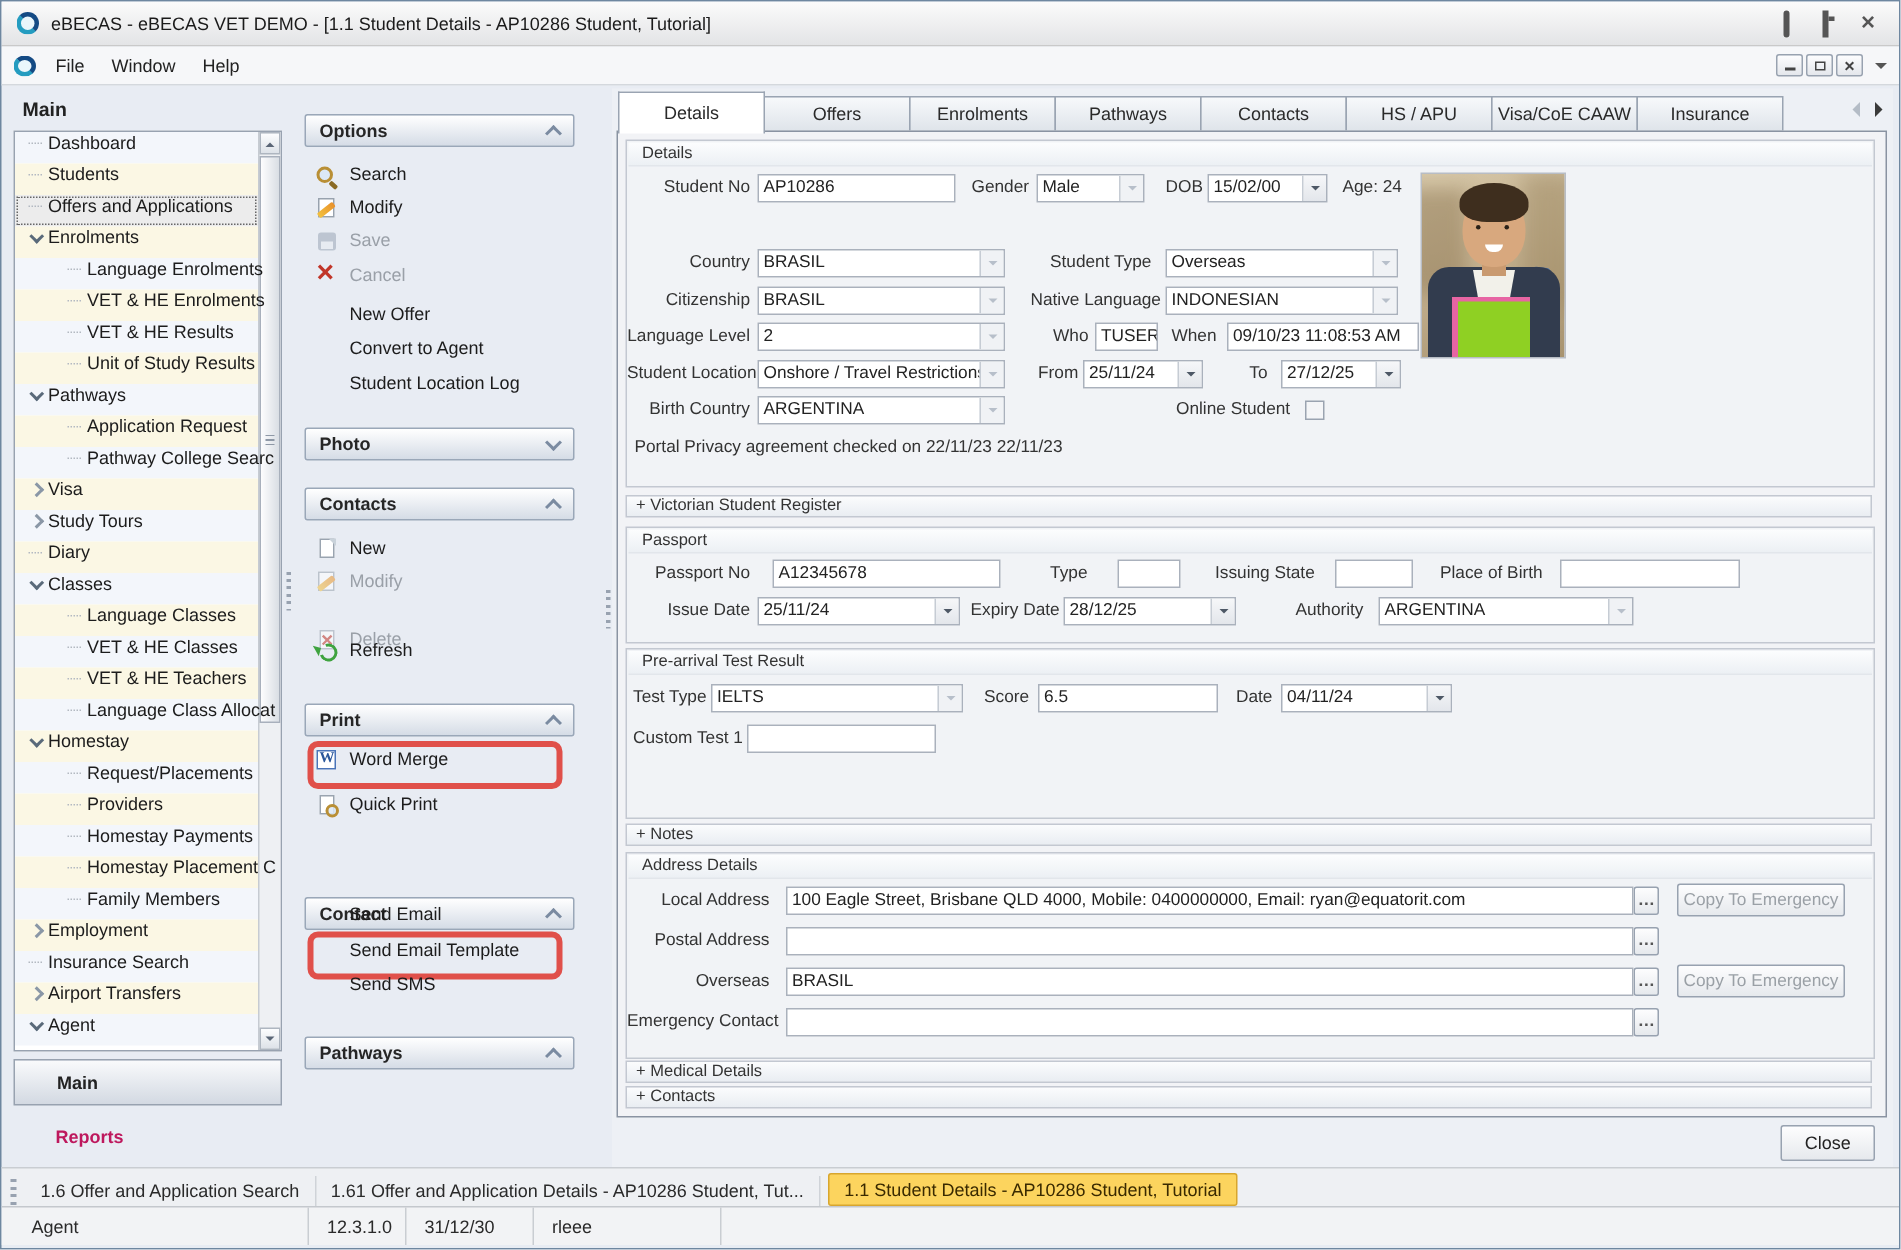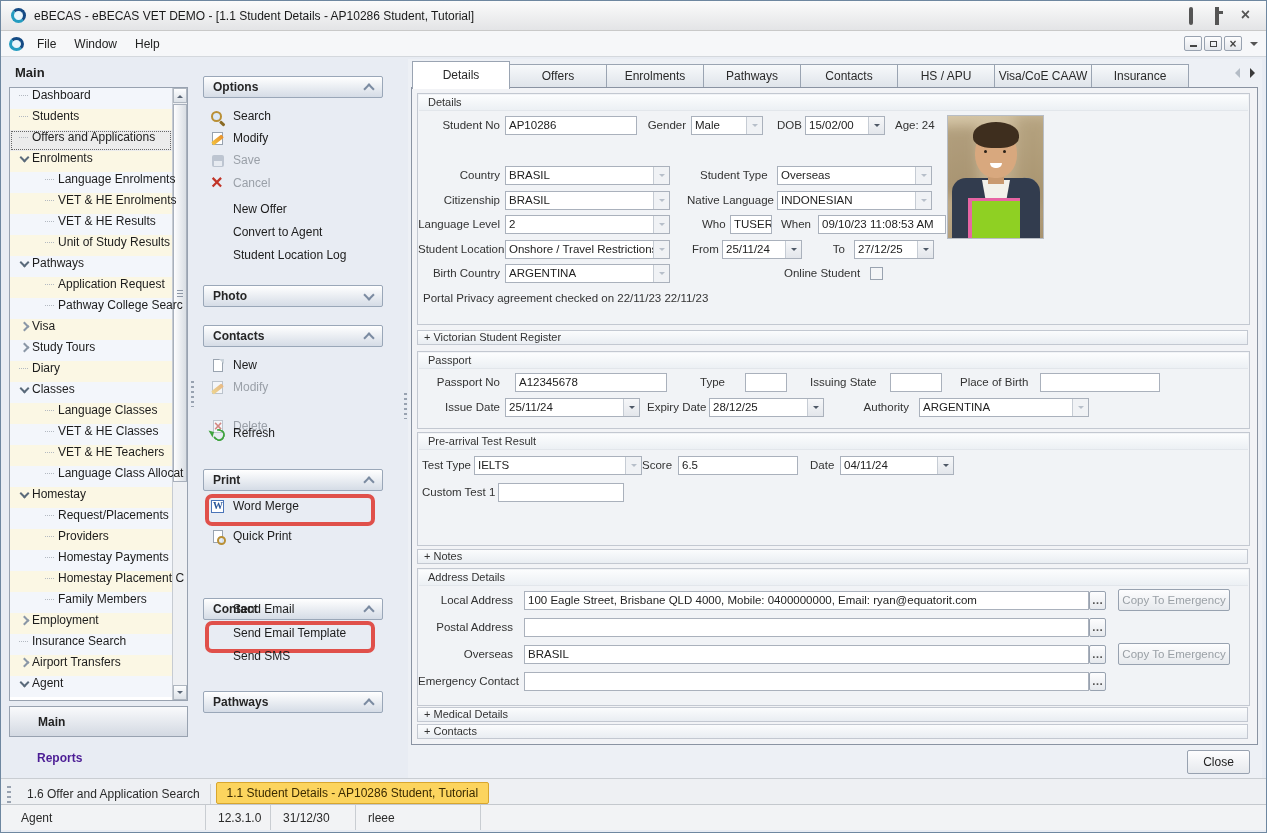--- a/index.html
+++ b/index.html
@@ -36,21 +36,21 @@
   .tg.leaf::before{content:"";position:absolute;left:1px;top:7px;width:9px;border-top:1px dotted #b3b9c1;}
   .tlab{color:#1c1c1c;}
   .vsb{position:absolute;right:0;top:0;bottom:0;width:15px;background:#eef0f3;border-left:1px solid #c6cbd2;box-sizing:border-box;}
   .vsb-btn{position:absolute;left:0;right:0;height:15px;background:linear-gradient(#fcfdfe,#dde2e8);border:1px solid #aeb6c0;box-sizing:border-box;display:flex;align-items:center;justify-content:center;}
   .vsb-up{top:0;} .vsb-dn{bottom:0;}
   .tri-up{width:0;height:0;border:3px solid transparent;border-bottom-color:#5a6676;margin-top:-2px;}
   .tri-dn{width:0;height:0;border:3px solid transparent;border-top-color:#5a6676;margin-top:3px;}
   .vsb-thumb{position:absolute;left:0;right:0;top:16px;height:378px;background:linear-gradient(90deg,#fdfdfe,#d9dee4);border:1px solid #a8b0bc;box-sizing:border-box;}
   .vsb-grip{position:absolute;left:3px;right:3px;top:50%;height:7px;margin-top:-3px;background:repeating-linear-gradient(#8e98a6 0 1px,transparent 1px 3px);}
   .main-btn{position:absolute;left:2px;top:647px;width:179px;height:31px;background:linear-gradient(#f9fafc,#d3d9e2);border:1px solid #98a2b0;box-sizing:border-box;font-weight:bold;display:flex;align-items:center;padding-left:28px;color:#222;}
-  .reports-lbl{position:absolute;left:30px;top:692px;font-weight:bold;color:#4c1d95;}
+  .reports-lbl{position:absolute;left:30px;top:692px;font-weight:bold;color:#be185d;}
   
   .midcol{position:absolute;left:189px;top:58px;width:218px;height:719px;}
   .phdr{position:absolute;left:13px;width:180px;height:22px;background:linear-gradient(#ffffff,#d5dce6);border:1px solid #9aa7b8;border-radius:2px;box-sizing:border-box;display:flex;align-items:center;padding:0 9px;font-weight:bold;color:#262626;}
   .phchev{margin-left:auto;width:6px;height:6px;border-right:2px solid #7b8ba1;border-bottom:2px solid #7b8ba1;}
   .phchev.up{transform:rotate(-135deg);margin-top:3px;}
   .phchev.down{transform:rotate(45deg);margin-top:-3px;}
   .pitem{position:absolute;left:20px;width:160px;height:22px;display:flex;gap:7px;white-space:nowrap;}
   .pitem .plab{color:#1c1c1c;}
   .pitem.dis .plab{color:#9aa0a8;}
   .pitem.dis .pic{opacity:.55;}
@@ -538,21 +538,21 @@
       </div>
     </div>
 
     <div class="grp" style="left:5px;top:344px;width:831px;height:112px;">
       <div class="ghd">Pre-arrival Test Result</div>
       <div class="frow" style="top:22px;">
         <span class="lbl-left" style="width:54px;">Test Type</span>
         <span class="inp cmb" style="width:168px;margin-left:2px;"><span>IELTS</span><span class="arr dis">
               <i></i>
             </span></span>
-        <span class="lbl" style="width:34px;margin-left:0;">Score</span>
+        <span class="lbl" style="width:34px;margin-left:14px;">Score</span>
         <span class="inp" style="width:120px;margin-left:2px;">6.5</span>
         <span class="lbl" style="width:28px;margin-left:12px;">Date</span>
         <span class="inp cmb" style="width:114px;margin-left:2px;"><span>04/11/24</span><span class="arr">
               <i></i>
             </span></span>
       </div>
       <div class="frow" style="top:49px;">
         <span class="lbl-left" style="width:74px;">Custom Test 1</span>
         <span class="inp" style="width:126px;margin-left:6px;"></span>
       </div>
@@ -588,20 +588,21 @@
 
     <div class="expbar" style="left:5px;top:619px;width:831px;">+ Medical Details</div>
     <div class="expbar" style="left:5px;top:636px;width:831px;">+ Contacts</div>
   </div>
 
   <div class="btn closebtn">Close</div>
 
   <div class="bottombar">
     <span class="hgriph"></span>
   <span class="btab">1.6 Offer and Application Search</span>
+      <span class="btab">1.61 Offer and Application Details - AP10286 Student, Tut...</span>
       <span class="btab active">1.1 Student Details - AP10286  Student, Tutorial</span>
     </div>
 
   <div class="statusbar">
       <div class="scell" style="width:205px;padding-left:20px">Agent</div>
       <div class="scell" style="width:65px;padding-left:12px">12.3.1.0</div>
       <div class="scell" style="width:85px;padding-left:12px">31/12/30</div>
       <div class="scell" style="width:125px;padding-left:12px">rleee</div>
       <div class="scell" style="flex:1;border-right:none;"></div>
     </div>

